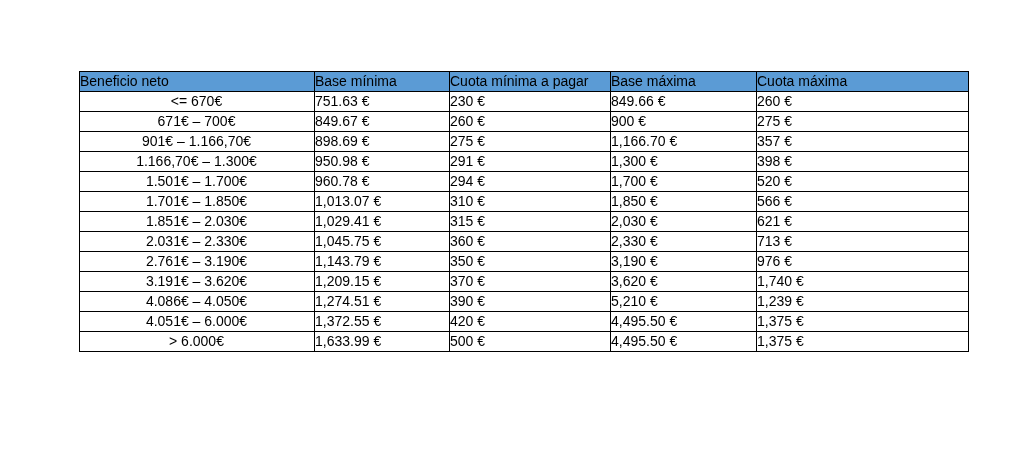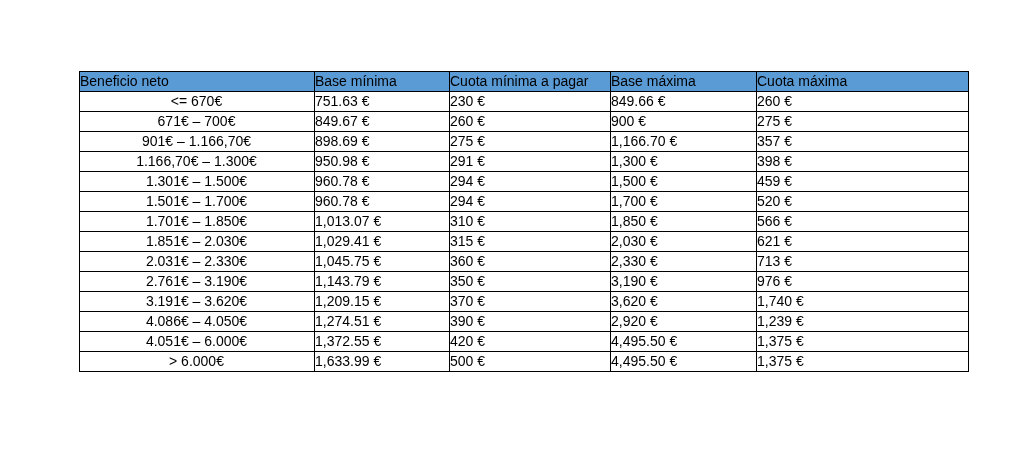--- a/index.html
+++ b/index.html
@@ -80,27 +80,20 @@
         <td class="num">357 €</td>
       </tr>
       <tr>
         <td class="label">1.166,70€ – 1.300€</td>
         <td class="num">950.98 €</td>
         <td class="num">291 €</td>
         <td class="num">1,300 €</td>
         <td class="num">398 €</td>
       </tr>
       <tr>
-        <td class="label">1.301€ – 1.500€</td>
-        <td class="num">960.78 €</td>
-        <td class="num">294 €</td>
-        <td class="num">1,500 €</td>
-        <td class="num">459 €</td>
-      </tr>
-      <tr>
         <td class="label">1.501€ – 1.700€</td>
         <td class="num">960.78 €</td>
         <td class="num">294 €</td>
         <td class="num">1,700 €</td>
         <td class="num">520 €</td>
       </tr>
       <tr>
         <td class="label">1.701€ – 1.850€</td>
         <td class="num">1,013.07 €</td>
         <td class="num">310 €</td>
@@ -132,21 +125,21 @@
         <td class="label">3.191€ – 3.620€</td>
         <td class="num">1,209.15 €</td>
         <td class="num">370 €</td>
         <td class="num">3,620 €</td>
         <td class="num">1,740 €</td>
       </tr>
       <tr>
         <td class="label">4.086€ – 4.050€</td>
         <td class="num">1,274.51 €</td>
         <td class="num">390 €</td>
-        <td class="num">2,920 €</td>
+        <td class="num">5,210 €</td>
         <td class="num">1,239 €</td>
       </tr>
       <tr>
         <td class="label">4.051€ – 6.000€</td>
         <td class="num">1,372.55 €</td>
         <td class="num">420 €</td>
         <td class="num">4,495.50 €</td>
         <td class="num">1,375 €</td>
       </tr>
       <tr>

